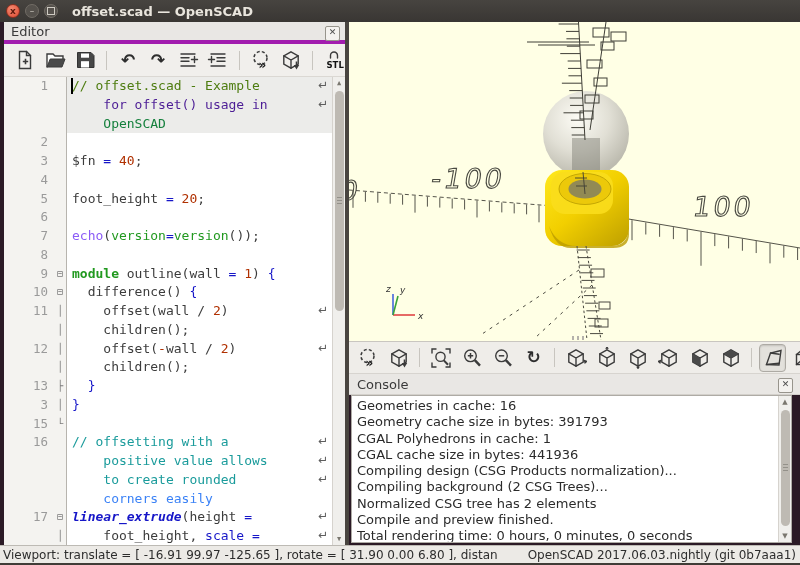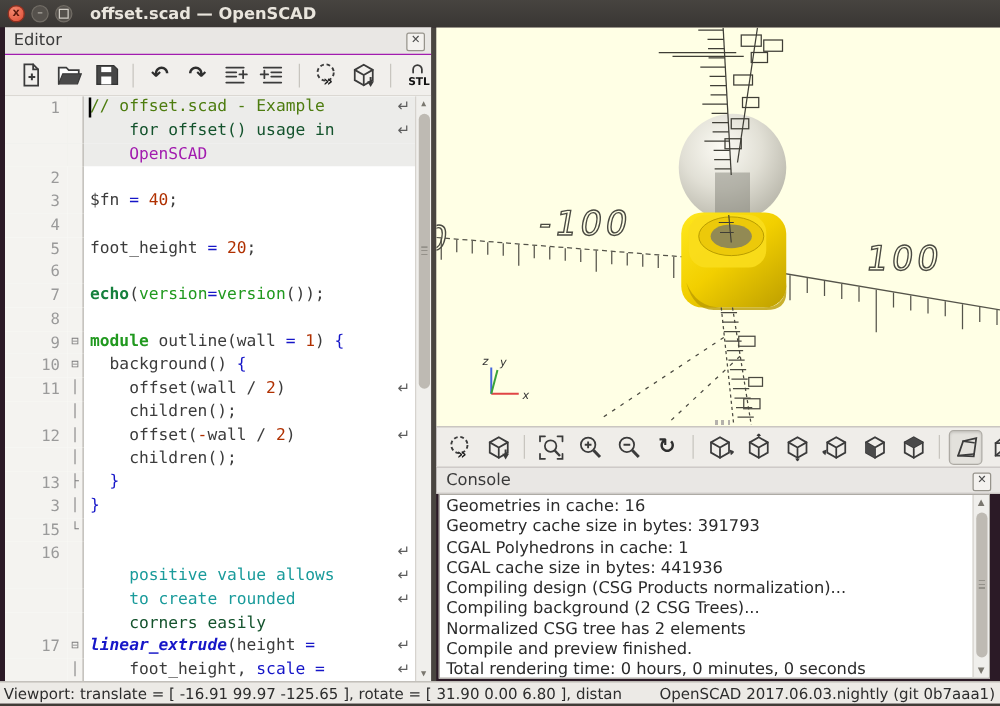--- a/index.html
+++ b/index.html
@@ -12,21 +12,21 @@
   .wbtn{width:14px;height:14px;border-radius:50%;margin-left:5px;flex:none;
     display:flex;align-items:center;justify-content:center;font-size:9px;line-height:9px;box-sizing:border-box;}
   .wbtn.close{background:radial-gradient(circle at 35% 30%,#f4886f,#dd4b33);border:1px solid #8e2f1f;color:#5c190d;margin-left:6px;font-weight:bold;}
   .wbtn.min,.wbtn.max{background:#55514c;border:1px solid #716c65;color:#cfcbc3;}
   .wbtn.max span{width:6px;height:6px;border:1px solid #cfcbc3;display:block;}
   #titlebar .title{color:#e9e5dd;font-size:13px;font-weight:bold;margin-left:14px;}
 
   
   #left-edge{position:absolute;left:0;top:22px;width:4px;height:523px;background:#2b1a26;}
   #editor-panel{position:absolute;left:4px;top:22px;width:341px;height:523px;background:#f1efec;}
-  .panel-head{position:relative;height:22px;background:#e9e7e4;border-bottom:1px solid #a21caf;
+  .panel-head{position:relative;height:22px;background:#e9e7e4;border-bottom:4px solid #a21caf;
     font-size:13px;color:#3a3a3a;display:flex;align-items:center;padding-left:7px;box-sizing:border-box;}
   .panel-close{position:absolute;right:5px;top:4px;width:13px;height:13px;border:1px solid #97948c;
     background:#f4f2ef;color:#4c4c4c;font-size:9px;line-height:11px;text-align:center;border-radius:2px;cursor:default;}
   #editor-toolbar{height:32px;display:flex;align-items:center;gap:6px;padding-left:9px;
     background:#f1efec;border-bottom:1px solid #dbd8d3;}
   .tbtn{width:24px;height:24px;display:flex;align-items:center;justify-content:center;flex:none;}
   .tsep{width:1px;height:19px;background:#c8c5bf;margin:0 3px;flex:none;}
   .glyph{font-family:"DejaVu Sans",sans-serif;font-size:17px;color:#2e2e2e;font-weight:bold;line-height:1;}
 
   #code{position:absolute;left:0;top:55px;width:341px;height:468px;background:#ffffff;
@@ -168,27 +168,27 @@
           <div class="crow hl">
             <span class="gut">1</span>
             <span class="fold"></span>
             <span class="ctext"><span style="color: #4d7c0f;">// offset.scad - Example</span></span>
             <span class="wrapmark">↵</span>
             <span class="caret"></span>
           </div>
           <div class="crow hl">
             <span class="gut"></span>
             <span class="fold"></span>
-            <span class="ctext"><span style="color: #14532d;">    for offset() usage in</span></span>
+            <span class="ctext"><span style="color: #4c1d95;">    for offset() usage in</span></span>
             <span class="wrapmark">↵</span>
           </div>
           <div class="crow hl">
             <span class="gut"></span>
             <span class="fold"></span>
-            <span class="ctext"><span style="color: #a21caf;">    OpenSCAD</span></span>
+            <span class="ctext"><span style="color: #15803d;">    OpenSCAD</span></span>
           </div>
           <div class="crow">
             <span class="gut">2</span>
             <span class="fold"></span>
             <span class="ctext"></span>
           </div>
           <div class="crow">
             <span class="gut">3</span>
             <span class="fold"></span>
             <span class="ctext"><span style="color: rgb(60, 60, 60);">$fn </span><span style="color: rgb(22, 22, 200);">=</span><span style="color: rgb(60, 60, 60);"> </span><span style="color: rgb(176, 48, 0);">40</span><span style="color: rgb(60, 60, 60);">;</span></span>
@@ -204,36 +204,36 @@
             <span class="ctext"><span style="color: rgb(60, 60, 60);">foot_height </span><span style="color: rgb(22, 22, 200);">=</span><span style="color: rgb(60, 60, 60);"> </span><span style="color: rgb(176, 48, 0);">20</span><span style="color: rgb(60, 60, 60);">;</span></span>
           </div>
           <div class="crow">
             <span class="gut">6</span>
             <span class="fold"></span>
             <span class="ctext"></span>
           </div>
           <div class="crow">
             <span class="gut">7</span>
             <span class="fold"></span>
-            <span class="ctext"><span style="color: #15803d; font-weight: bold;">echo</span><span style="color: rgb(60, 60, 60);">(</span><span style="color: rgb(33, 153, 31);">version</span><span style="color: rgb(22, 22, 200);">=</span><span style="color: rgb(33, 153, 31);">version</span><span style="color: rgb(60, 60, 60);">());</span></span>
+            <span class="ctext"><span style="color: #8b5cf6; font-weight: normal;">echo</span><span style="color: rgb(60, 60, 60);">(</span><span style="color: rgb(33, 153, 31);">version</span><span style="color: rgb(22, 22, 200);">=</span><span style="color: rgb(33, 153, 31);">version</span><span style="color: rgb(60, 60, 60);">());</span></span>
           </div>
           <div class="crow">
             <span class="gut">8</span>
             <span class="fold"></span>
             <span class="ctext"></span>
           </div>
           <div class="crow">
             <span class="gut">9</span>
             <span class="fold">⊟</span>
             <span class="ctext"><span style="color: rgb(33, 153, 31); font-weight: bold;">module</span><span style="color: rgb(60, 60, 60);"> outline(wall </span><span style="color: rgb(22, 22, 200);">=</span><span style="color: rgb(60, 60, 60);"> </span><span style="color: rgb(176, 48, 0);">1</span><span style="color: rgb(60, 60, 60);">) </span><span style="color: rgb(22, 22, 200);">{</span></span>
           </div>
           <div class="crow">
             <span class="gut">10</span>
             <span class="fold">⊟</span>
-            <span class="ctext"><span style="color: rgb(60, 60, 60);">  background() </span><span style="color: rgb(22, 22, 200);">{</span></span>
+            <span class="ctext"><span style="color: rgb(60, 60, 60);">  difference() </span><span style="color: rgb(22, 22, 200);">{</span></span>
           </div>
           <div class="crow">
             <span class="gut">11</span>
             <span class="fold">│</span>
             <span class="ctext"><span style="color: rgb(60, 60, 60);">    offset(wall / </span><span style="color: rgb(176, 48, 0);">2</span><span style="color: rgb(60, 60, 60);">)</span></span>
             <span class="wrapmark">↵</span>
           </div>
           <div class="crow">
             <span class="gut"></span>
             <span class="fold">│</span>
@@ -261,38 +261,39 @@
             <span class="ctext"><span style="color: rgb(22, 22, 200);">}</span></span>
           </div>
           <div class="crow">
             <span class="gut">15</span>
             <span class="fold">└</span>
             <span class="ctext"></span>
           </div>
           <div class="crow">
             <span class="gut">16</span>
             <span class="fold"></span>
+            <span class="ctext"><span style="color: rgb(26, 155, 155);">// offsetting with a</span></span>
             <span class="wrapmark">↵</span>
           </div>
           <div class="crow">
             <span class="gut"></span>
             <span class="fold"></span>
             <span class="ctext"><span style="color: rgb(26, 155, 155);">    positive value allows</span></span>
             <span class="wrapmark">↵</span>
           </div>
           <div class="crow">
             <span class="gut"></span>
             <span class="fold"></span>
             <span class="ctext"><span style="color: rgb(26, 155, 155);">    to create rounded</span></span>
             <span class="wrapmark">↵</span>
           </div>
           <div class="crow">
             <span class="gut"></span>
             <span class="fold"></span>
-            <span class="ctext"><span style="color: #14532d;">    corners easily</span></span>
+            <span class="ctext"><span style="color: #3b82f6;">    corners easily</span></span>
           </div>
           <div class="crow">
             <span class="gut">17</span>
             <span class="fold">⊟</span>
             <span class="ctext"><span style="color: rgb(22, 22, 200); font-weight: bold; font-style: italic;">linear_extrude</span><span style="color: rgb(60, 60, 60);">(height </span><span style="color: rgb(22, 22, 200);">=</span></span>
             <span class="wrapmark">↵</span>
           </div>
           <div class="crow">
             <span class="gut"></span>
             <span class="fold">│</span>

